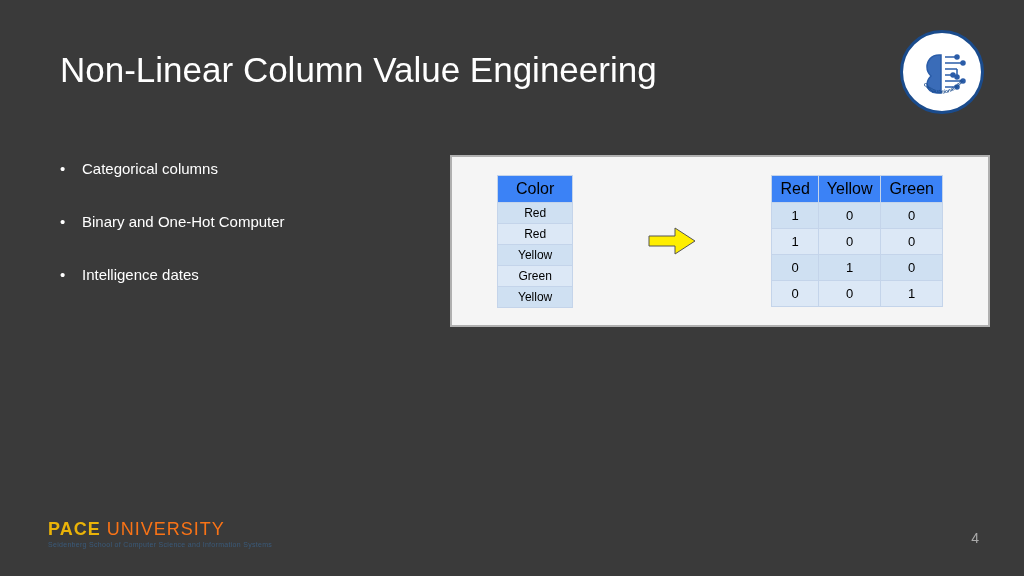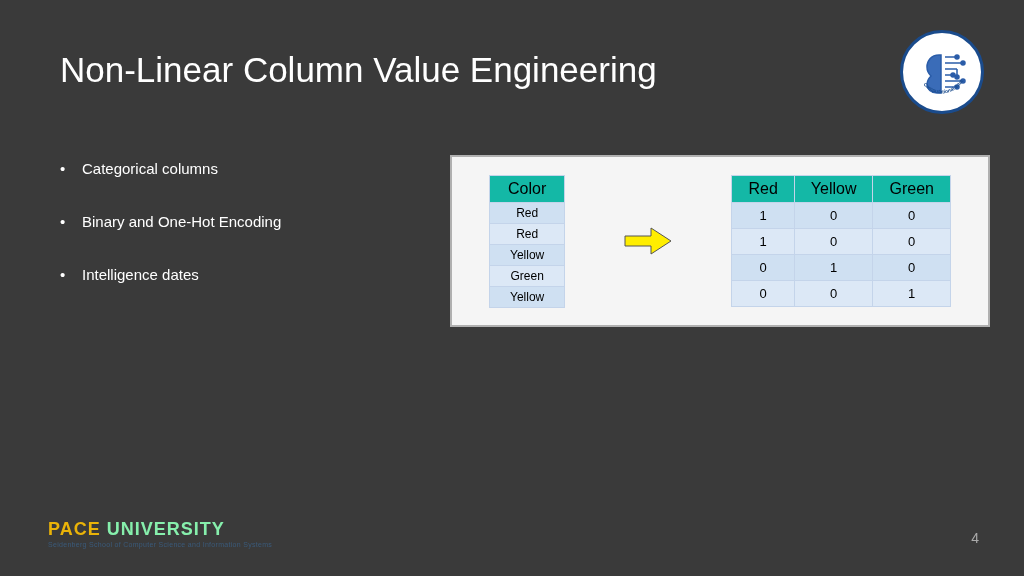--- a/index.html
+++ b/index.html
@@ -62,23 +62,23 @@
       align-items: center;
       justify-content: space-around;
       padding: 8px;
     }
     .table1, .table2 {
       border-collapse: collapse;
       font-family: Arial, sans-serif;
       color: #000;
     }
     .table1 th, .table2 th {
-      background: #14b8a6;
+      background: #3b82f6;
       font-weight: 400;
-      padding: 4px 16px;
+      padding: 4px 8px;
       border: 1px solid #c4d4ea;
       font-size: 16px;
       color: #000;
     }
     .table1 td {
       background: #dce8f6;
       padding: 3px 20px;
       border: 1px solid #c4d4ea;
       font-size: 12px;
       text-align: center;
@@ -99,21 +99,21 @@
       position: relative;
     }
     .footer-logo {
       position: absolute;
       bottom: 28px;
       left: 48px;
       font-size: 18px;
       letter-spacing: 1px;
     }
     .footer-logo .p1 { color: #eab308; font-weight: 700; }
-    .footer-logo .p2 { color: #86efac; font-weight: 700; }
+    .footer-logo .p2 { color: #f97316; font-weight: 400; }
     .footer-logo .tagline {
       display: block;
       font-size: 7px;
       color: #3a5a7a;
       letter-spacing: 0.3px;
       margin-top: 1px;
     }
     .page-num {
       position: absolute;
       bottom: 30px;
@@ -145,21 +145,21 @@
       <line x1="34" y1="46" x2="44" y2="46"></line>
         <circle cx="46" cy="46" r="2" fill="#2a5ca8"></circle>
     </g>
     <path id="curve" d="M 10 40 A 24 24 0 0 0 52 40" fill="none"></path>
     <text font-size="5" fill="#1a4b8c" font-weight="bold"><textPath href="#curve" startOffset="8%">Computational Intelligence Lab</textPath></text>
   </svg>
 </div>
 
 <ul class="bullets">
   <li>Categorical columns</li>
-  <li>Binary and One-Hot Encoding</li>
+  <li>Binary and One-Hot Computer</li>
   <li>Intelligence dates</li>
 </ul>
 
 <div class="diagram">
   <table class="table1">
     <tbody>
         <tr>
           <th>Color</th>
         </tr>
     <tr>

